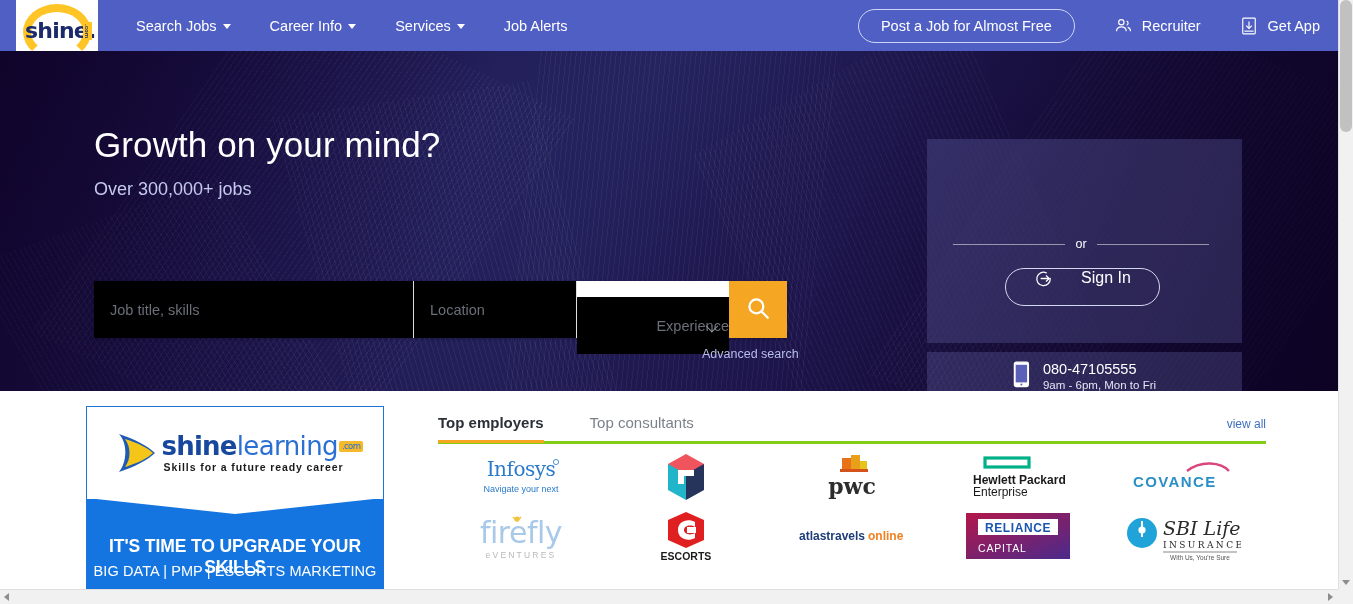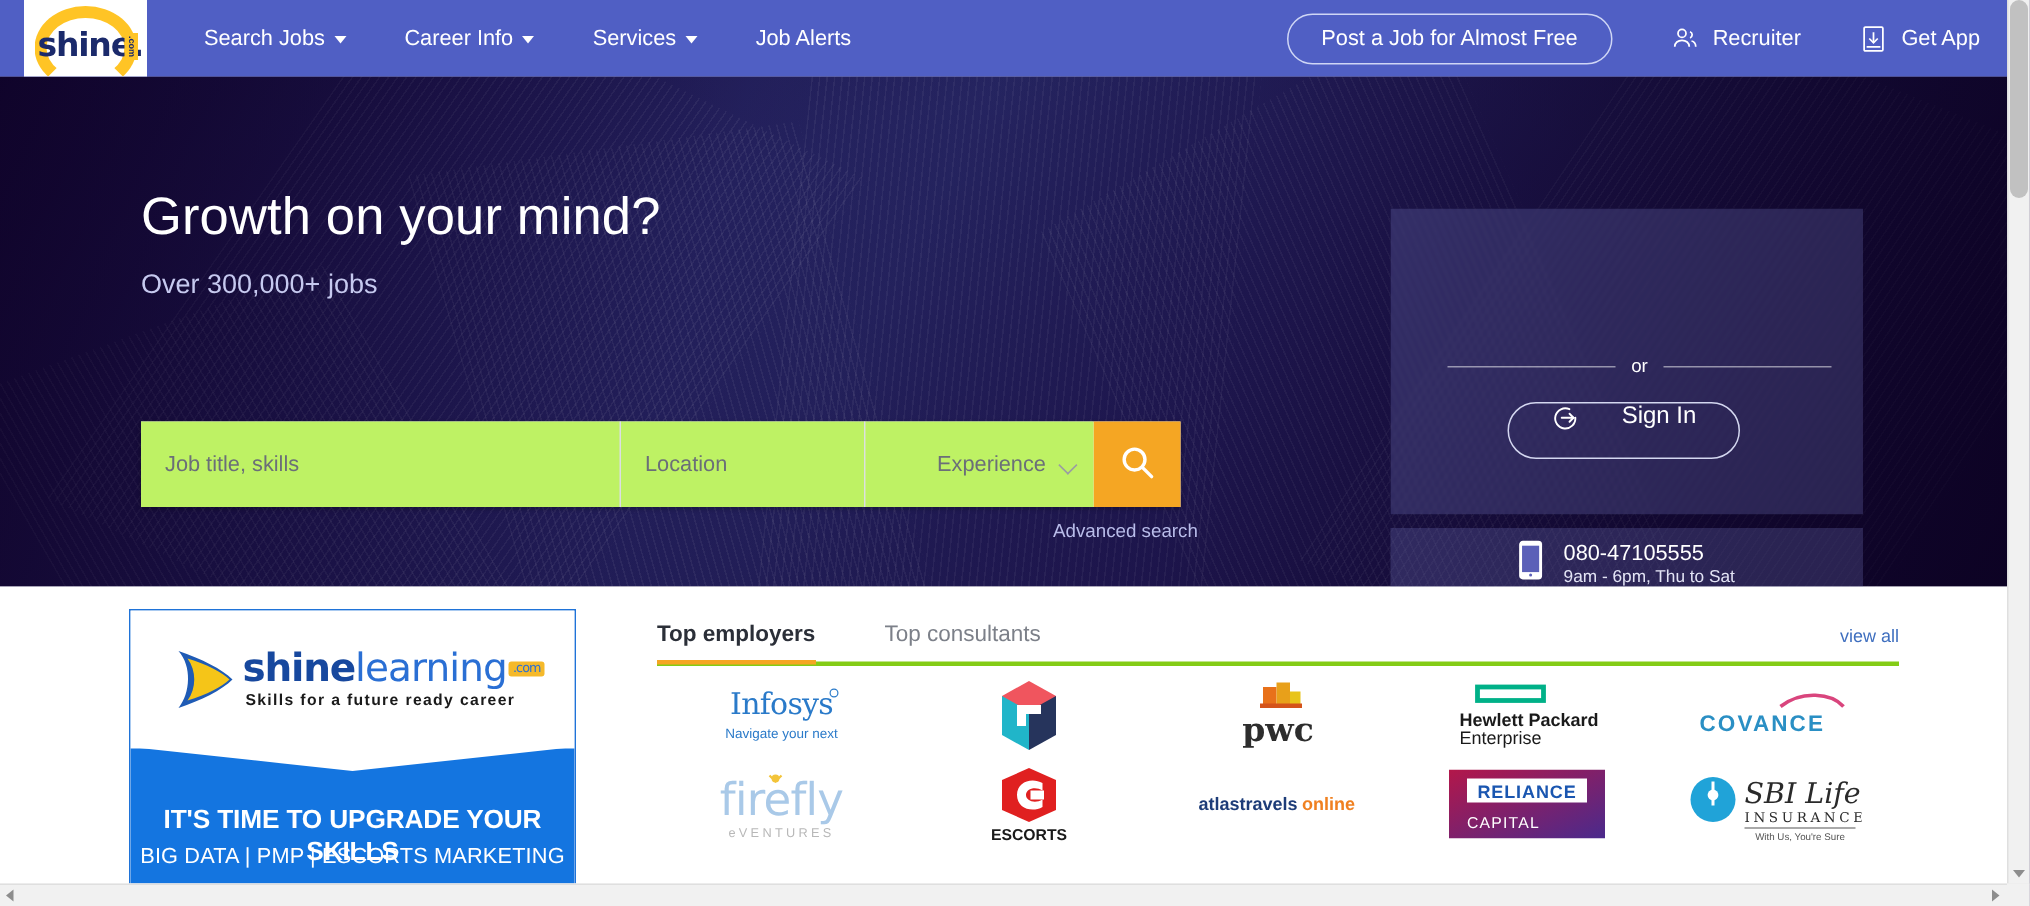--- a/index.html
+++ b/index.html
@@ -195,30 +195,31 @@
   }
   .sf {
     height: 57px;
     display: flex;
     align-items: center;
     padding-left: 16px;
     font-size: 14.5px;
     color: #6b6f78;
     border-right: 1px solid #dcdee3;
     cursor: text;
-    background: #bef264;
+    background: #000000;
   }
   .sf-job { width: 320px; }
   .sf-loc { width: 163px; }
   .sf-exp {
     width: 152px;
-    justify-content: center;
+    justify-content: flex-end;
     position: relative;
     cursor: pointer;
     border-right: none;
+    margin-top: 16px;
   }
   .sf-exp .chev {
     position: absolute;
     right: 14px; top: 50%;
     margin-top: -3px;
     width: 9px; height: 9px;
     border-right: 1.6px solid #9a9ca3;
     border-bottom: 1.6px solid #9a9ca3;
     transform: rotate(45deg) translateY(-2px);
   }
@@ -254,21 +255,21 @@
     border-radius: 21px;
     background: linear-gradient(180deg,#f0a93a 0%, #e69a2a 100%);
     border: none;
     color: #ffffff;
     font-size: 17px;
     cursor: pointer;
     box-shadow: 0 2px 4px rgba(0,0,0,0.2);
   }
   .or-row {
     position: absolute;
-    left: 38px; top: 98px;
+    left: 26px; top: 98px;
     width: 256px;
     display: flex;
     align-items: center;
     gap: 10px;
   }
   .or-row .ln { flex: 1; height: 1px; background: rgba(255,255,255,0.5); }
   .or-row .or-txt { color: #ffffff; font-size: 12.5px; }
   .signin-btn {
     position: absolute;
     left: 78px; top: 129px;
@@ -617,21 +618,21 @@
         <div class="phone-panel">
           <span>
             <svg width="17" height="27" viewBox="0 0 17 27" fill="none" stroke="#ffffff" stroke-width="1.3">
               <rect x="1.4" y="1.2" width="14" height="24.4" rx="1.8" fill="#ffffff" stroke="#ffffff"></rect>
               <rect x="2.7" y="3.8" width="11.4" height="17.6" fill="#5b60b8" stroke="none"></rect>
               <circle cx="8.4" cy="23.4" r="1" fill="#5b60b8" stroke="none"></circle>
             </svg>
           </span>
           <div class="phone-txt">
             <div class="phone-num">080-47105555</div>
-            <div class="phone-hrs">9am - 6pm, Thu to Sat</div>
+            <div class="phone-hrs">9am - 6pm, Mon to Fri</div>
           </div>
         </div>
       </div>
     </div>
 
     <div class="lower">
 
       <div class="learn-card">
         <div class="learn-top">
           <div class="sl-logo">

